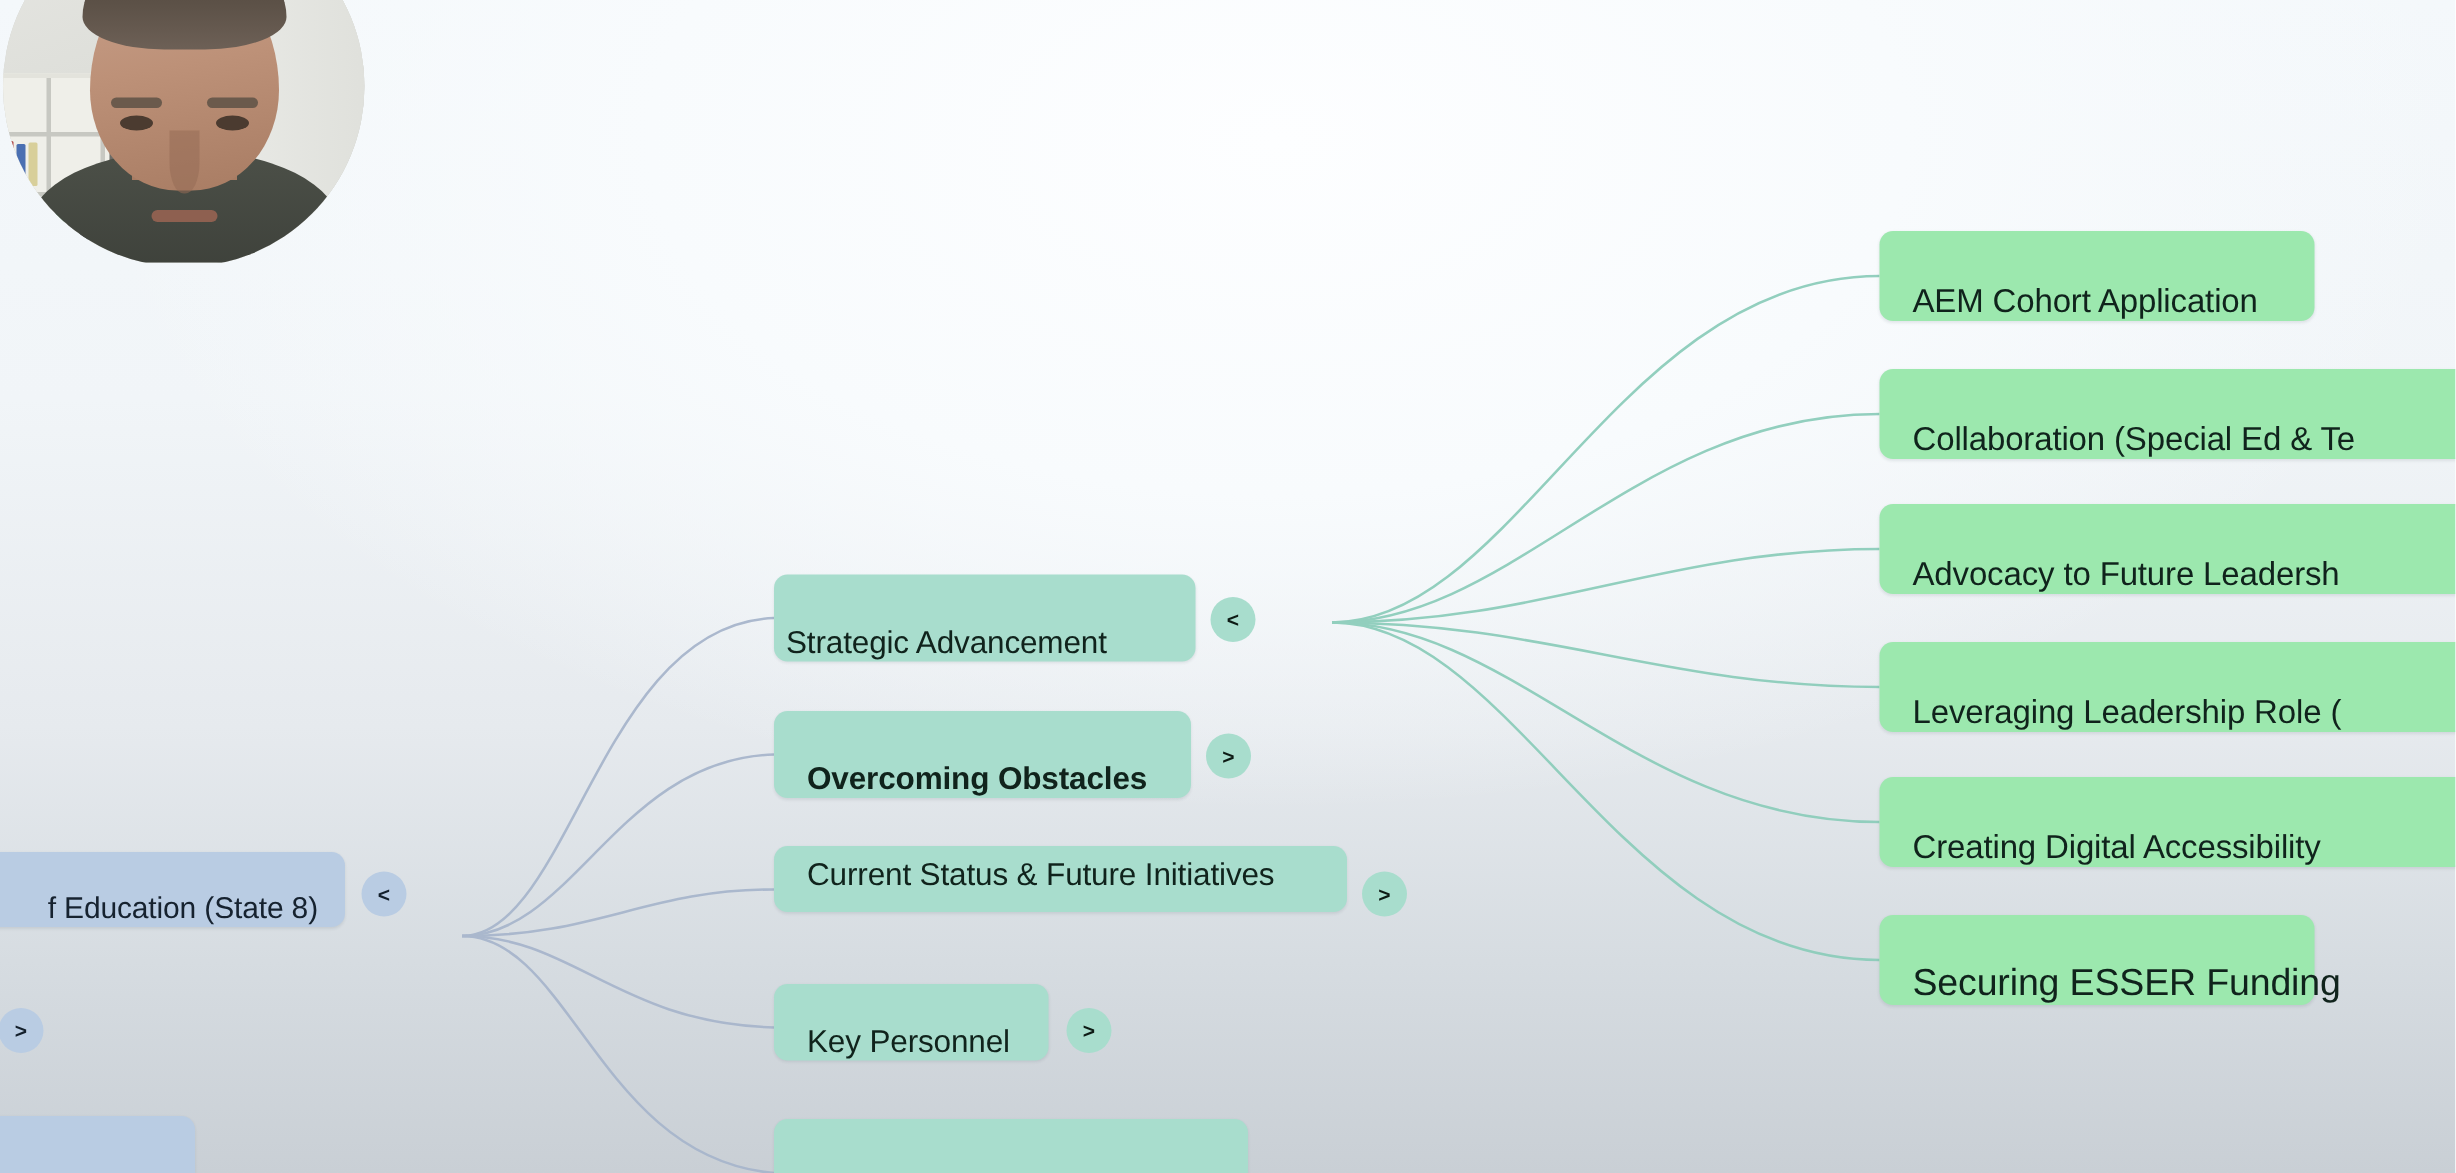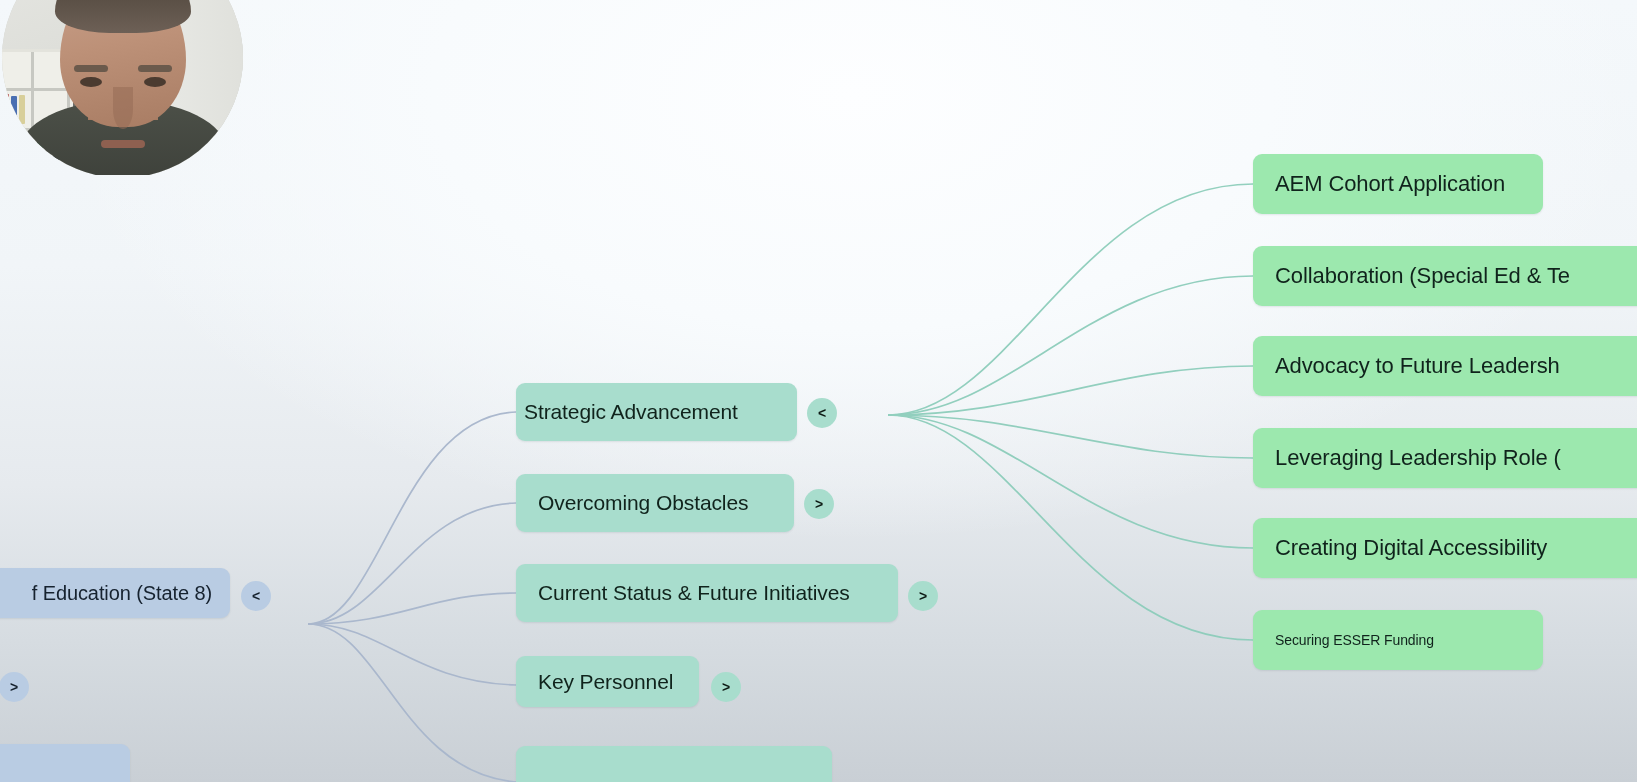--- a/index.html
+++ b/index.html
@@ -14,21 +14,21 @@
     overflow: hidden;
     background:
       radial-gradient(ellipse 1100px 620px at 52% 12%, #fdfeff 0%, #f8fbfd 38%, rgba(248,251,253,0) 72%),
       linear-gradient(180deg, #f4f8fb 0%, #f1f5f8 34%, #e6eaee 62%, #d6dce1 82%, #c9cfd5 100%);
   }
   #edges { position: absolute; inset: 0; width: 1637px; height: 782px; pointer-events: none; }
 
   .node {
     position: absolute;
     display: flex;
-    align-items: center;
+    align-items: flex-end;
     border-radius: 9px;
     color: #10231c;
     white-space: nowrap;
     letter-spacing: -0.1px;
     box-shadow: 0 1px 2px rgba(40,60,70,0.10);
   }
   .node.lvl1 { background: #b9cce3; color: #16222f; }
   .node.lvl2 { background: #a8ddcd; }
   .node.lvl3 { background: #9ce8ae; }
 
@@ -148,26 +148,26 @@
 
   <div class="toggle lvl1" style="left:-1px; top:672px;">&gt;</div>
 
   <div class="node lvl1" style="left:-120px; top:744px; width:250px; height:50px;"></div>
 
   <div class="node lvl2" style="left:516px; top:383px; width:281px; height:58px; padding:0 8px; font-size:21px;">
     <span>Strategic Advancement</span>
   </div>
   <div class="toggle lvl2" style="left:807px; top:398px;">&lt;</div>
 
-  <div class="node lvl2" style="left:516px; top:474px; width:278px; height:58px; padding:0 22px; font-size:21px;">
+  <div class="node lvl2" style="left:516px; top:474px; width:278px; height:58px; padding:0 22px; font-size:21px;font-weight:bold;">
     <span>Overcoming Obstacles</span>
   </div>
   <div class="toggle lvl2" style="left:804px; top:489px;">&gt;</div>
 
-  <div class="node lvl2" style="left:516px; top:564px; width:382px; height:58px; padding:0 22px; font-size:21px;">
+  <div class="node lvl2" style="left:516px; top:564px; width:382px; height:44px; padding:12px 22px; font-size:21px;">
     <span>Current Status &amp; Future Initiatives</span>
   </div>
   <div class="toggle lvl2" style="left:908px; top:581px;">&gt;</div>
 
   <div class="node lvl2" style="left:516px; top:656px; width:183px; height:51px; padding:0 22px; font-size:21px;">
     <span>Key Personnel</span>
   </div>
   <div class="toggle lvl2" style="left:711px; top:672px;">&gt;</div>
 
   <div class="node lvl2" style="left:516px; top:746px; width:316px; height:58px;"></div>
@@ -185,21 +185,21 @@
   </div>
 
   <div class="node lvl3" style="left:1253px; top:428px; width:400px; height:60px; padding:0 22px; font-size:22px;">
     <span>Leveraging Leadership Role (</span>
   </div>
 
   <div class="node lvl3" style="left:1253px; top:518px; width:400px; height:60px; padding:0 22px; font-size:22px;">
     <span>Creating Digital Accessibility</span>
   </div>
 
-  <div class="node lvl3" style="left:1253px; top:610px; width:290px; height:60px; padding:0 22px; font-size:14px;">
+  <div class="node lvl3" style="left:1253px; top:610px; width:290px; height:60px; padding:0 22px; font-size:25px;">
     <span>Securing ESSER Funding</span>
   </div>
 
   <div id="webcam">
     <div class="circle">
       <div class="cam-wall"></div>
       <div class="cam-door"></div>
       <div class="cam-shelf">
         <i class="h1"></i>
           <i class="h2"></i>

